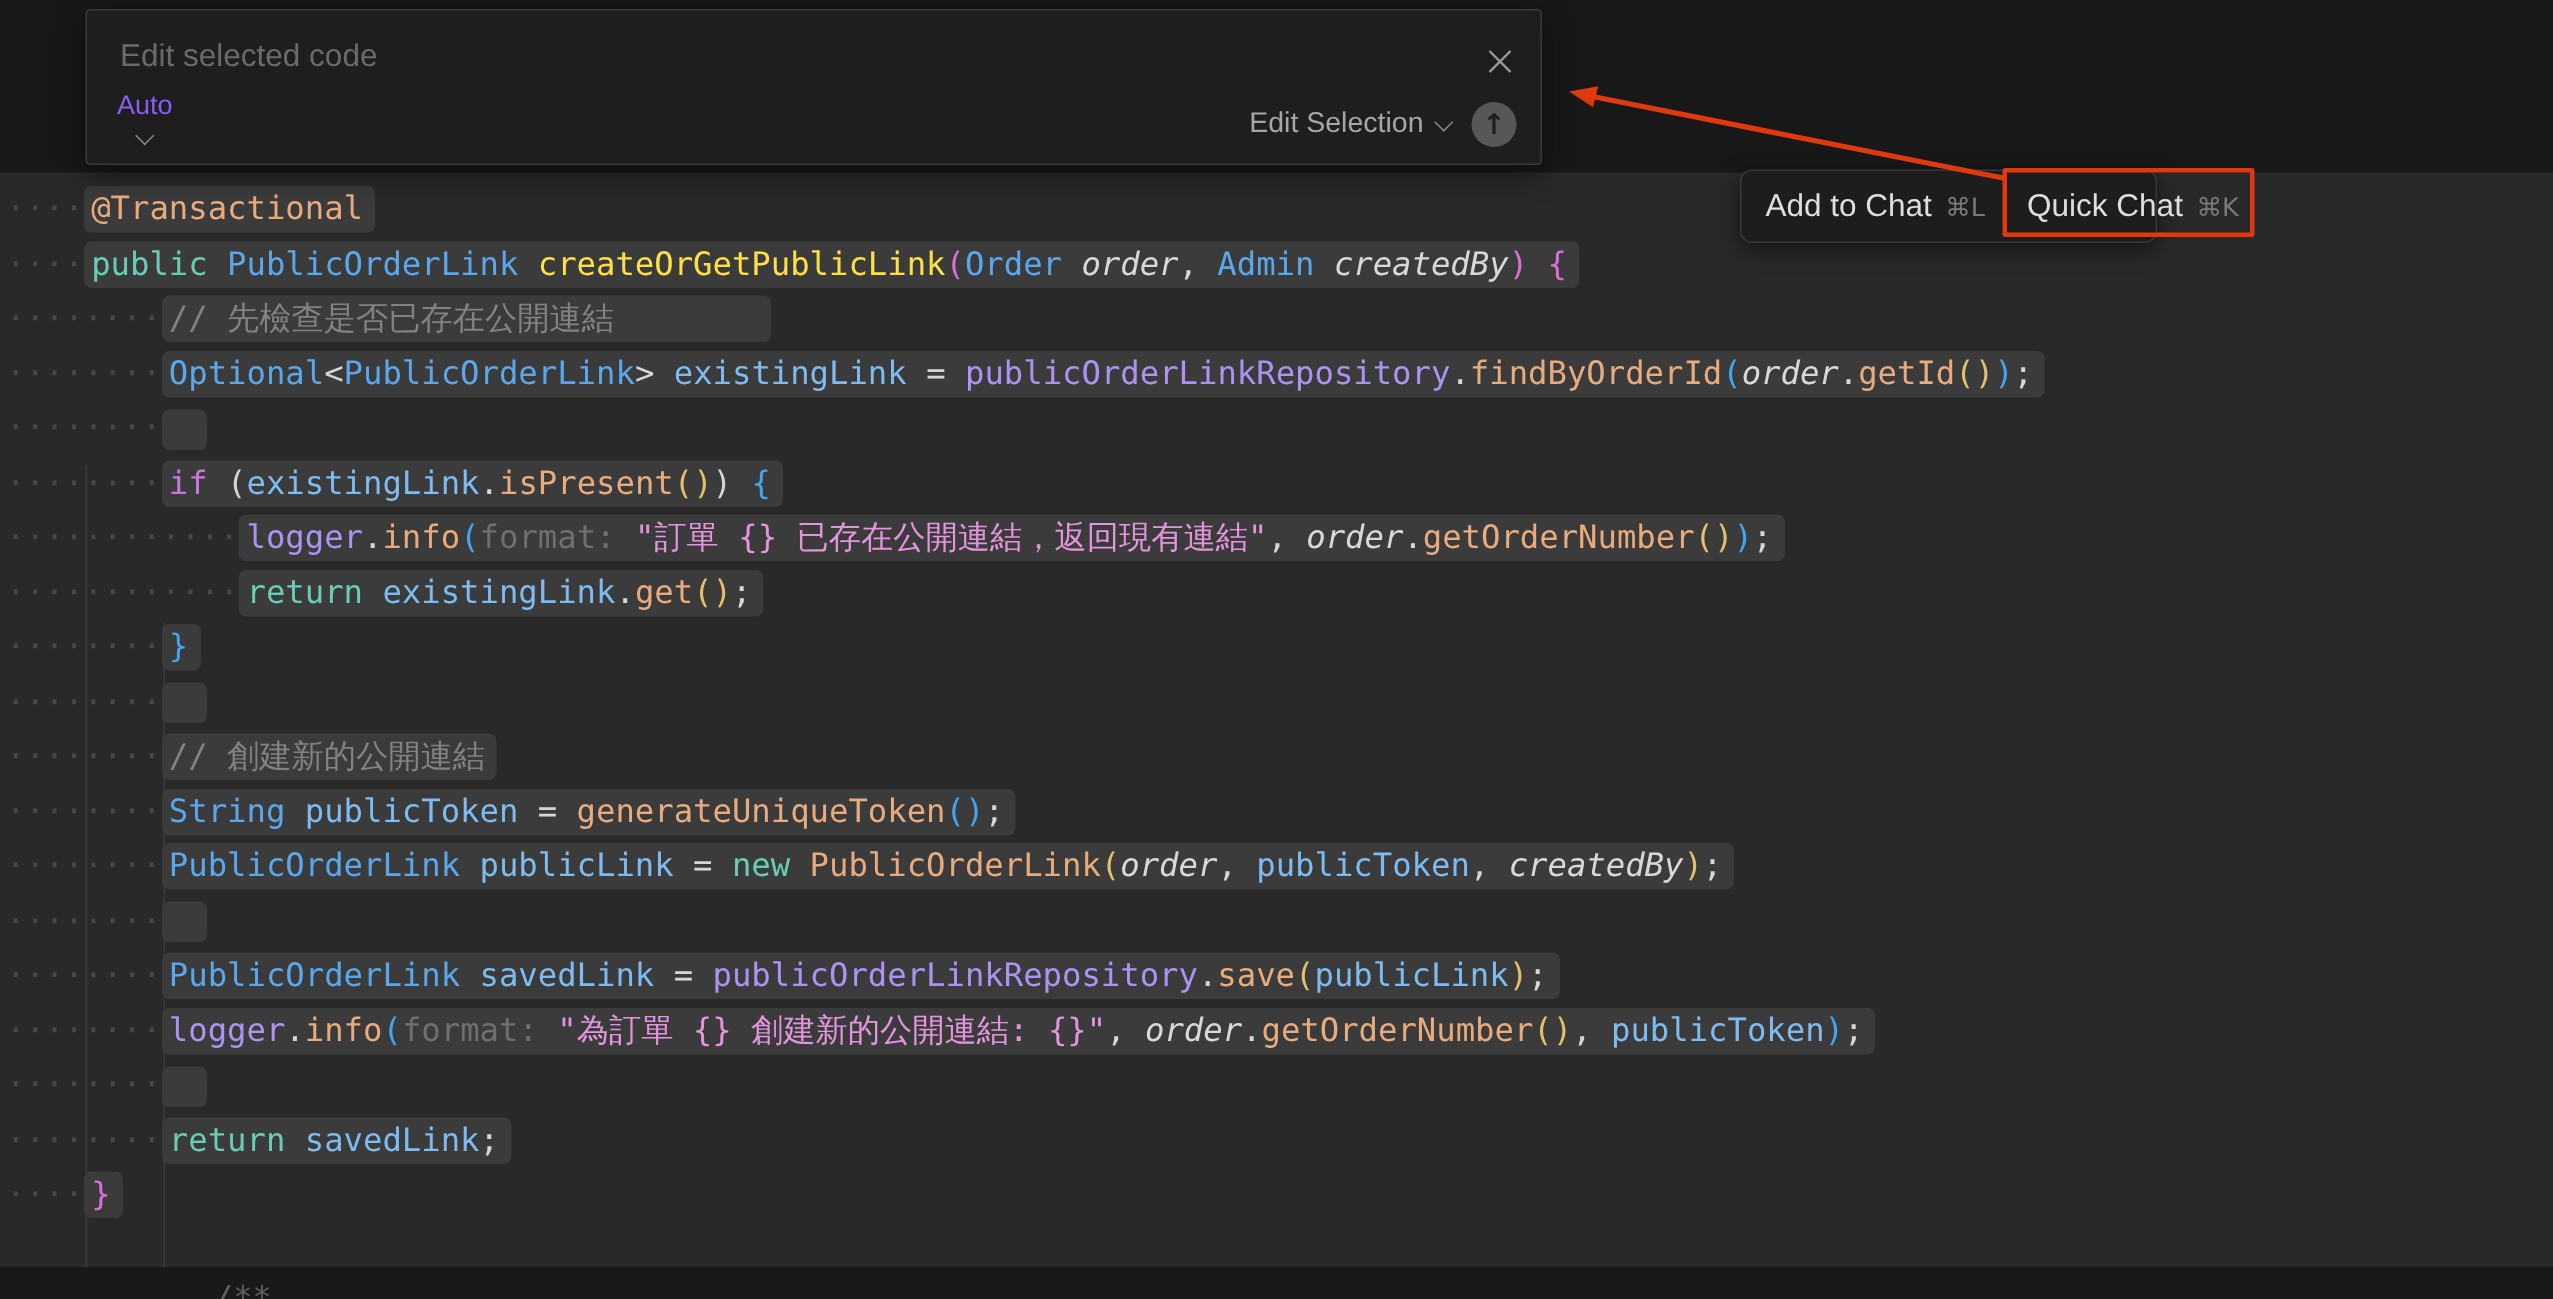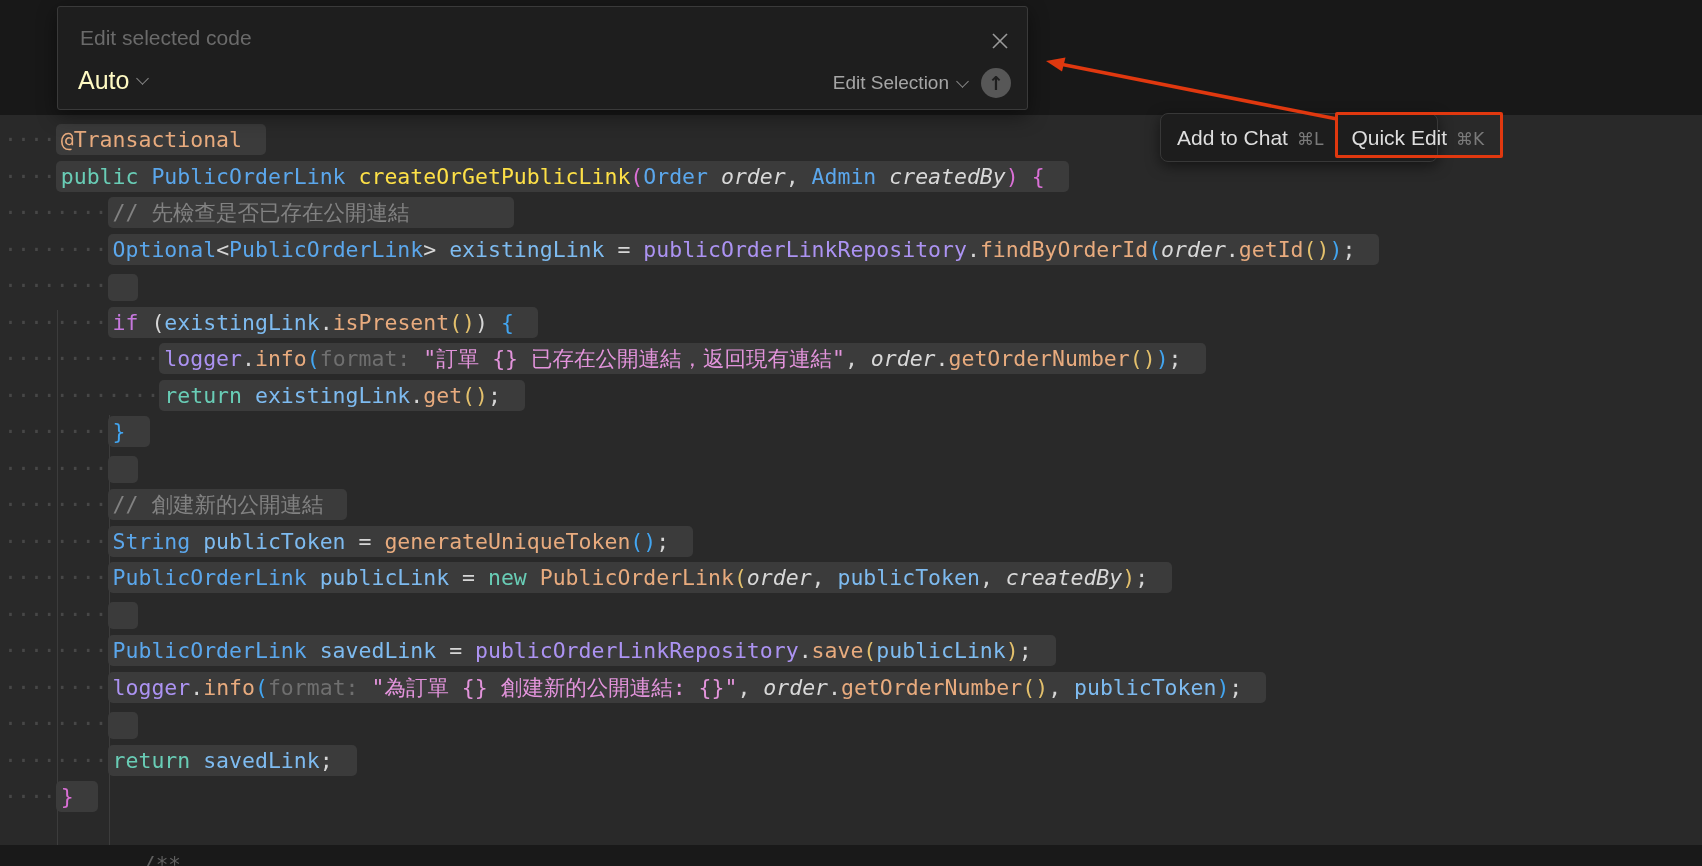--- a/index.html
+++ b/index.html
@@ -14,42 +14,42 @@
   .indent-guide{position:absolute;width:1px;background:#3c3c3c;}
   .g1{left:57px;top:195px;height:584px;}
   .g2{left:109px;top:300px;height:430px;}
   #code{
     position:absolute;left:4px;top:122px;
     font-family:"DejaVu Sans Mono",monospace;font-size:21.5px;line-height:36.5px;
     white-space:pre;
   }
   .cl{height:36.5px;}
   .ws{color:#474747;}
-  .sel{background:#3B3B3B;border-radius:5px;padding:3px 24px 3px 5px;}
+  .sel{background:#3B3B3B;border-radius:5px;padding:3px 8px 3px 5px;}
   .sel-empty{display:inline-block;width:30px;height:27px;vertical-align:middle;background:#3B3B3B;border-radius:5px;}
   .tk-kw{color:#69CDB6}.tk-ctrl{color:#C678DD}.tk-type{color:#5BA7EC}.tk-var{color:#7EBBF0}
   .tk-fn{color:#E8AB7E}.tk-fnb{color:#fde047;font-weight:normal}.tk-ann{color:#E8AB7E}
   .tk-obj{color:#AC93F2}.tk-str{color:#E394DC}.tk-cmt{color:#828282;}
   .tk-pun{color:#D6D6D6}.tk-pb{color:#42A5F0}.tk-py{color:#E3C06C}.tk-pm{color:#DA70D6}
   .tk-hint{color:#6F6F6F}.tk-param{color:#D8D8D8;font-style:italic}
   
   .edit-widget{
     position:absolute;left:57px;top:6px;width:971px;height:104px;box-sizing:border-box;
     background:#1E1E1E;border:1px solid #3A3A3A;border-radius:3px;
     box-shadow:0 6px 20px rgba(0,0,0,0.45);
   }
   .prompt-input{
     position:absolute;left:20px;top:18px;width:820px;background:transparent;border:none;outline:none;
     color:#cccccc;font:21px "Liberation Sans",sans-serif;
   }
   .prompt-input::placeholder{color:#6A6A6A;}
   .close-btn{position:absolute;left:928px;top:20px;width:28px;height:28px;cursor:pointer;display:flex;align-items:center;justify-content:center;}
   .model-select{
     position:absolute;left:20px;bottom:14px;display:flex;align-items:center;gap:9px;
-    color:#fef9c3;font-size:25px;cursor:pointer;
+    color:#8b5cf6;font-size:18px;cursor:pointer;flex-direction:column;
   }
   .widget-right{position:absolute;right:16px;bottom:11px;display:flex;align-items:center;gap:14px;}
   .action-select{display:flex;align-items:center;gap:9px;color:#A6A6A6;font-size:19px;cursor:pointer;}
   .chev{width:8px;height:8px;border-right:1.5px solid #8a8a8a;border-bottom:1.5px solid #8a8a8a;transform:rotate(45deg);margin-top:-4px;}
   .submit-btn{
     width:30px;height:30px;border-radius:50%;background:#575757;border:none;cursor:pointer;
     color:#1E1E1E;font-size:19px;font-weight:bold;line-height:30px;text-align:center;padding:0;
     font-family:"DejaVu Sans",sans-serif;
   }
   
@@ -102,21 +102,21 @@
     </button>
   </div>
 </div>
 
 <div class="context-menu">
   <div class="menu-item">
     <span class="menu-label">Add to Chat</span>
     <span class="menu-shortcut">⌘L</span>
   </div>
   <div class="menu-item">
-    <span class="menu-label">Quick Edit</span>
+    <span class="menu-label">Quick Chat</span>
     <span class="menu-shortcut">⌘K</span>
   </div>
 </div>
 
 <div class="anno-box"></div>
 <svg class="anno-arrow" width="330" height="90" viewBox="0 0 330 90">
   <line x1="30" y1="19" x2="307" y2="74" stroke="#E0380F" stroke-width="3.5"></line>
   <polygon points="16,16 35.5,12.5 32,26.5" fill="#E0380F"></polygon>
 </svg>
 

